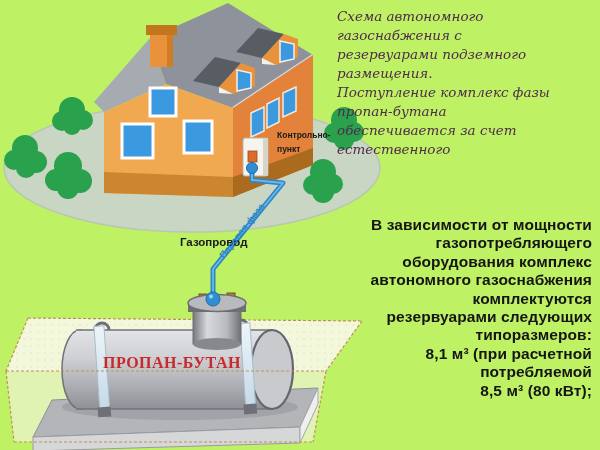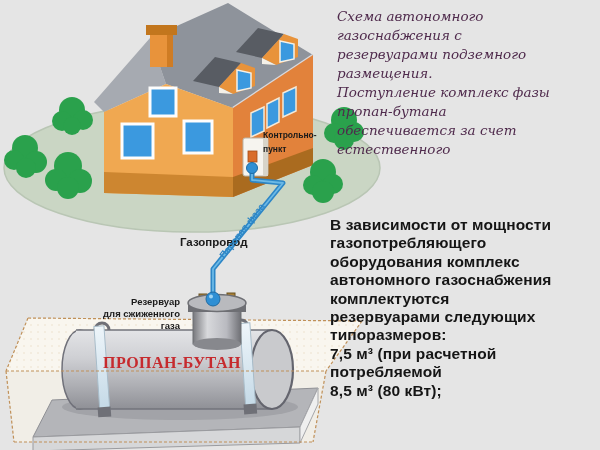--- a/index.html
+++ b/index.html
@@ -1,26 +1,26 @@
 <!DOCTYPE html>
 <html><head>
 <meta charset="utf-8">
 <style>
   html,body{margin:0;padding:0;background:#ffffff;}
-  #stage{position:relative;width:600px;height:450px;background:#e5e5e5;overflow:hidden;
+  #stage{position:relative;width:600px;height:450px;background:#bef264;overflow:hidden;
          font-family:"Liberation Sans",sans-serif;}
   #scene{position:absolute;left:0;top:0;}
   .lbl{position:absolute;color:#1a1a1a;font-weight:bold;line-height:1.15;}
   #title-note{position:absolute;left:337px;top:7px;width:262px;
       font-family:"DejaVu Serif",serif;font-style:italic;font-size:13.5px;
       line-height:19px;color:#4f2a4c;text-align:left;}
   #spec-note{position:absolute;left:330px;top:216px;width:262px;
       font-size:15.5px;font-weight:800;line-height:18.4px;color:#151515;
-      letter-spacing:.1px;}
-  #control-point-label{left:263px;top:128px;font-size:8.5px;line-height:14px;}
+      text-align:right;letter-spacing:.1px;}
+  #control-point-label{left:277px;top:128px;font-size:8.5px;line-height:14px;}
   #pipeline-label{left:180px;top:236px;font-size:11.5px;}
   #vapor-label{left:222px;top:252px;font-size:9.5px;color:#2d86c6;
       transform:rotate(-52deg);transform-origin:0 50%;white-space:nowrap;}
   #tank-caption{left:84px;top:296px;width:96px;font-size:9.5px;line-height:12px;text-align:right;}
   #tank-marking{left:103px;top:354px;width:132px;font-size:16px;color:#c62a2e;
       letter-spacing:.5px;text-align:center;white-space:nowrap;font-family:Liberation Serif, serif;}
 </style>
 </head>
 <body>
 
@@ -198,34 +198,30 @@
   </div>
 
   <div id="spec-note">
     <div>В зависимости от мощности</div>
     <div>газопотребляющего</div>
     <div>оборудования комплекс</div>
     <div>автономного газоснабжения</div>
     <div>комплектуются</div>
     <div>резервуарами следующих</div>
     <div>типоразмеров:</div>
-    <div>7,5 м³ (при расчетной</div>
+    <div>8,1 м³ (при расчетной</div>
     <div>потребляемой</div>
     <div>8,5 м³ (80 кВт);</div>
   </div>
 
   <div id="control-point-label" class="lbl">
     <div>Контрольно-</div>
     <div>пункт</div>
   </div>
 
   <div id="pipeline-label" class="lbl">Газопровод</div>
 
   <div id="vapor-label" class="lbl">Паровая фаза</div>
 
-  <div id="tank-caption" class="lbl">
-    <div>Резервуар</div>
-    <div>для сжиженного газа</div>
-  </div>
 
   <div id="tank-marking" class="lbl">ПРОПАН-БУТАН</div>
 
 </div>
 
 </body></html>

